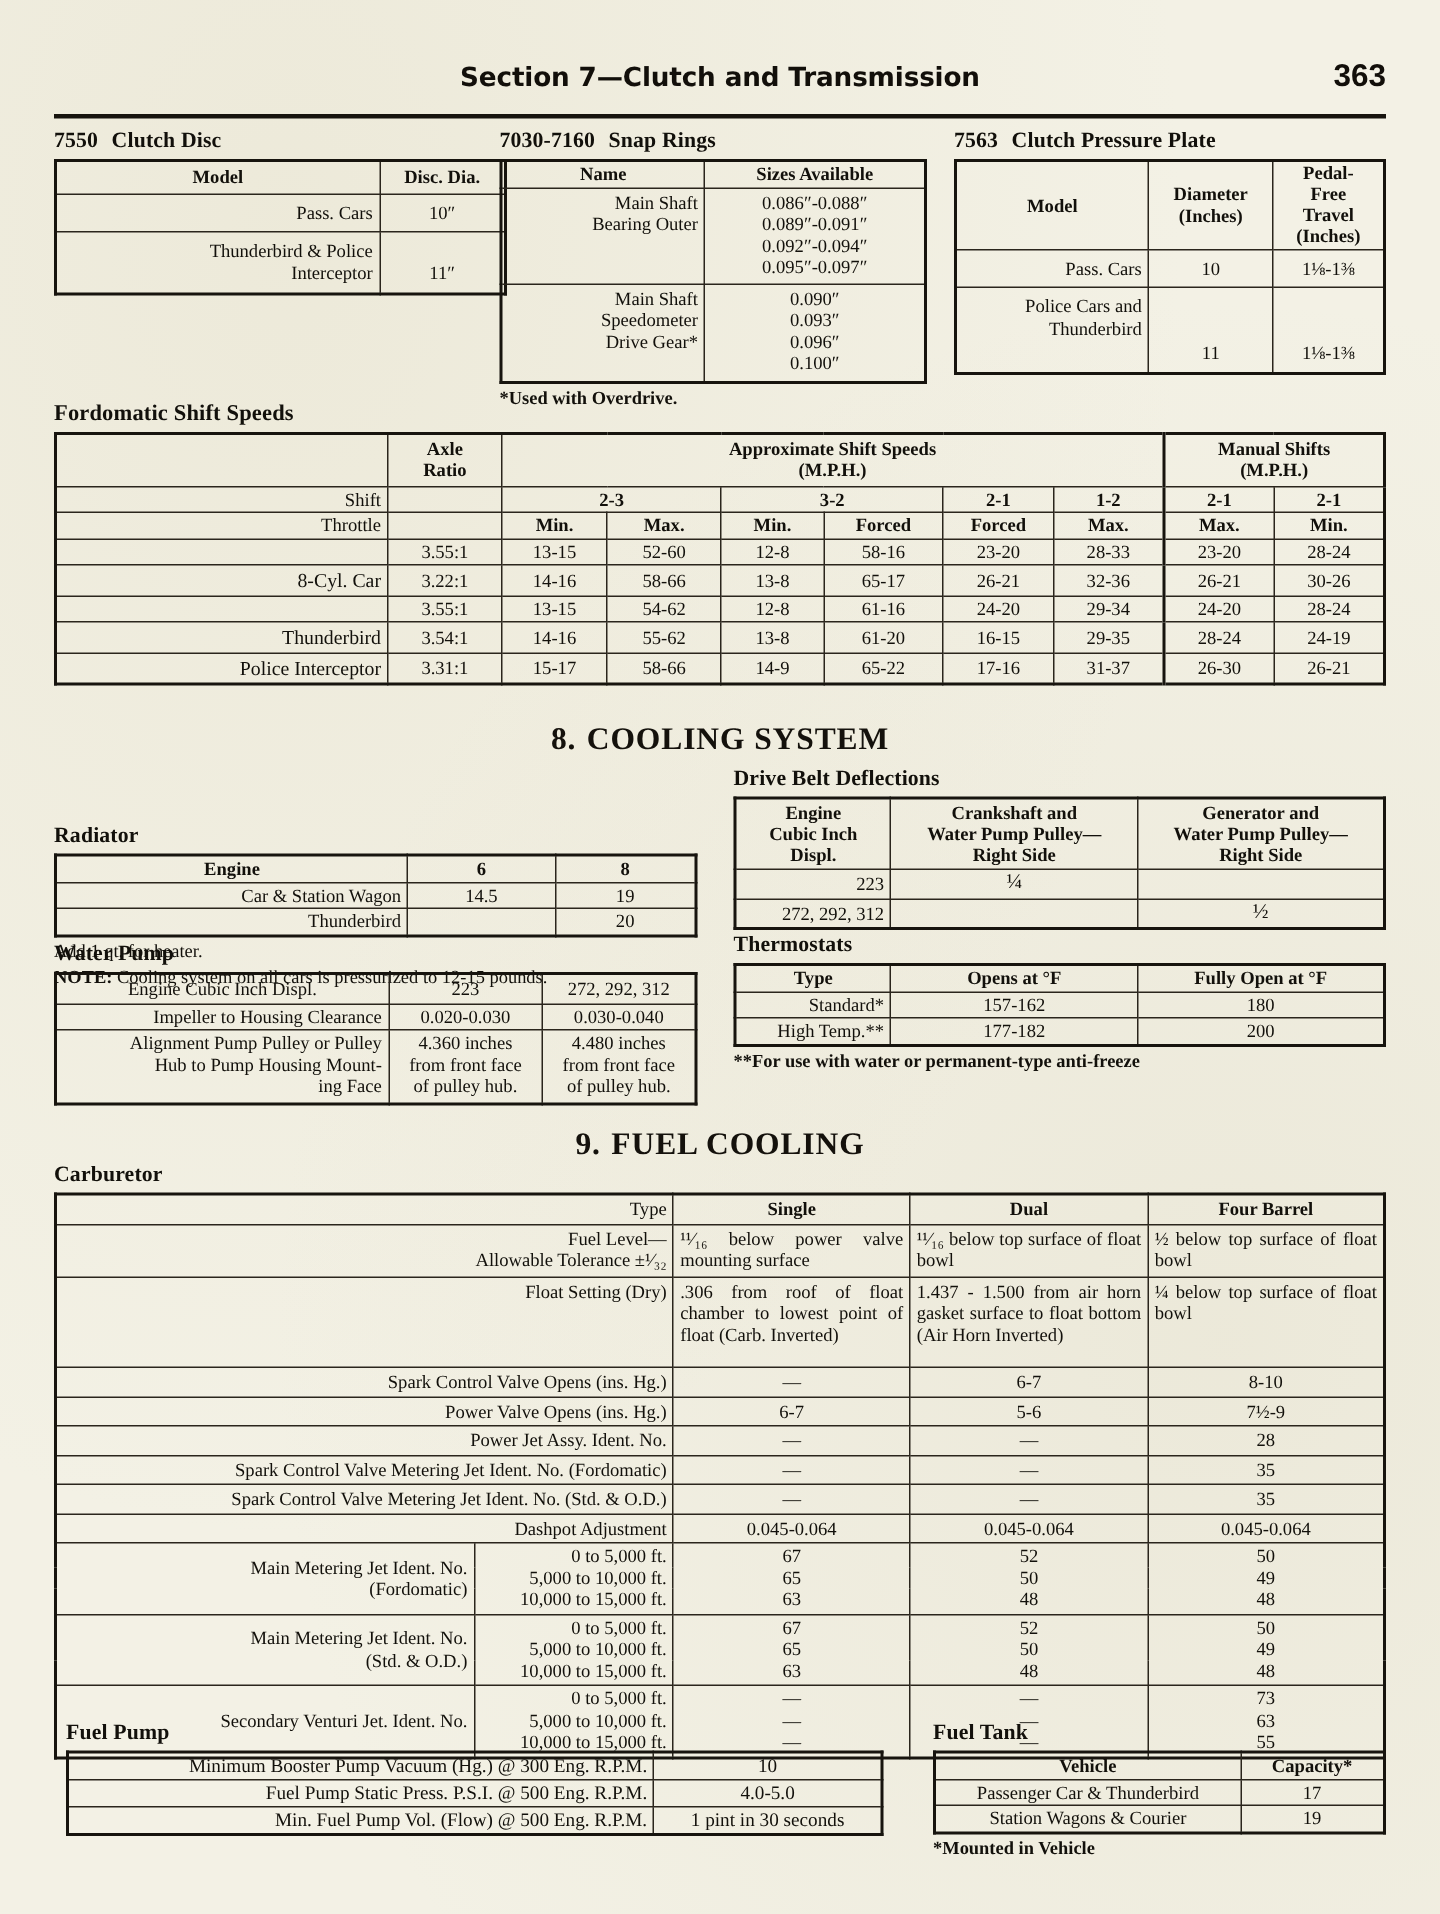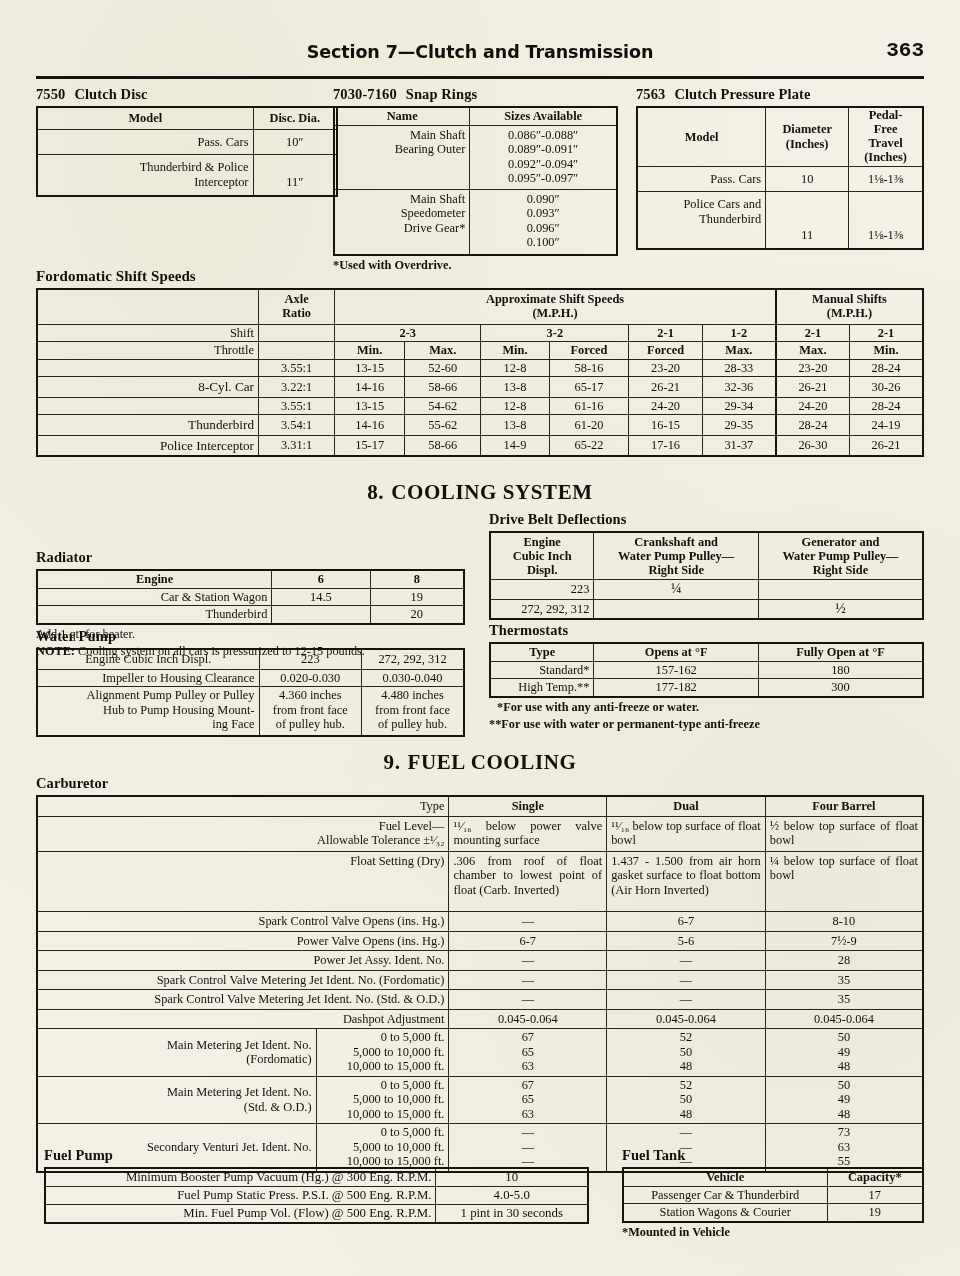--- a/index.html
+++ b/index.html
@@ -39,21 +39,21 @@
     text-align: center;
     font-family: "DejaVu Sans", sans-serif;
     font-weight: bold;
     font-size: 17.5px;
     letter-spacing: -0.1px;
     color: #120f0a;
   }
   .hdr-page {
     position: absolute;
     right: 0; top: -3px;
-    font-family: Liberation Mono, monospace;
+    font-family: Liberation Sans, sans-serif;
     font-weight: bold;
     font-size: 21px;
     color: #120f0a;
   }
   .rule {
     position: absolute;
     left: 36px; right: 36px; top: 76px;
     height: 3px;
     background: #17140e;
   }
@@ -470,25 +470,24 @@
         <th class="c">Fully Open at °F</th>
       </tr>
       <tr>
         <td class="l" style="padding-left:6px">Standard*</td>
         <td class="c b">157-162</td>
         <td class="c b">180</td>
       </tr>
       <tr>
         <td class="l" style="padding-left:6px">High Temp.**</td>
         <td class="c b">177-182</td>
-        <td class="c b">300</td>
-      </tr>
-    </tbody>
-      </table>
-    <div class="note b" style="padding-left:8px">*For use with any anti-freeze or water.</div>
+        <td class="c b">200</td>
+      </tr>
+    </tbody>
+      </table>
     <div class="note b">**For use with water or permanent-type anti-freeze</div>
   </div>
 
   <div class="sec-head" id="sec-fuel">
     <span class="n">9.</span><span>FUEL COOLING</span>
   </div>
 
   <div class="blk" id="blk-carburetor">
     <div class="cap">Carburetor</div>
     <table class="t outer">

